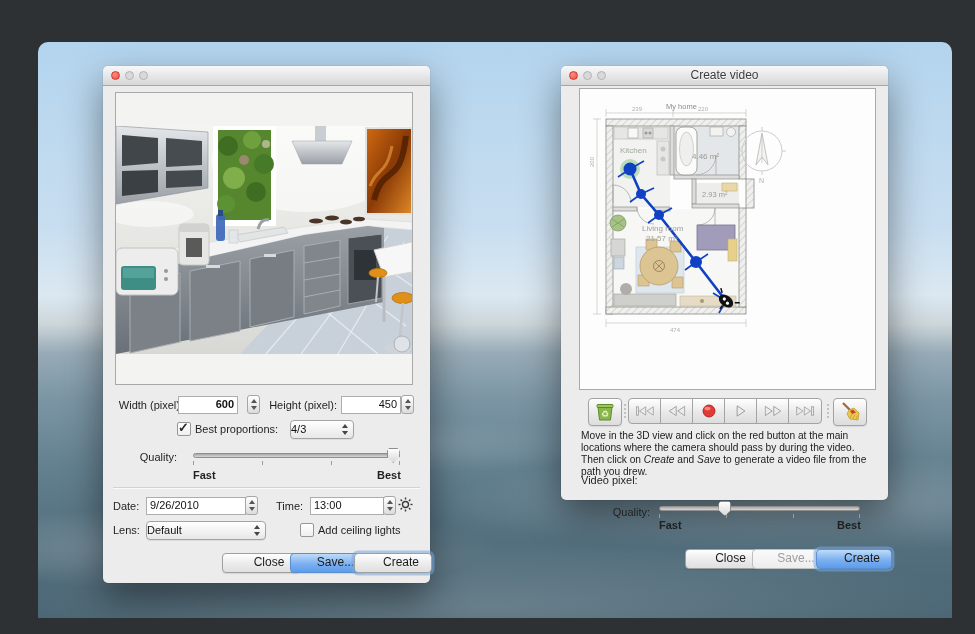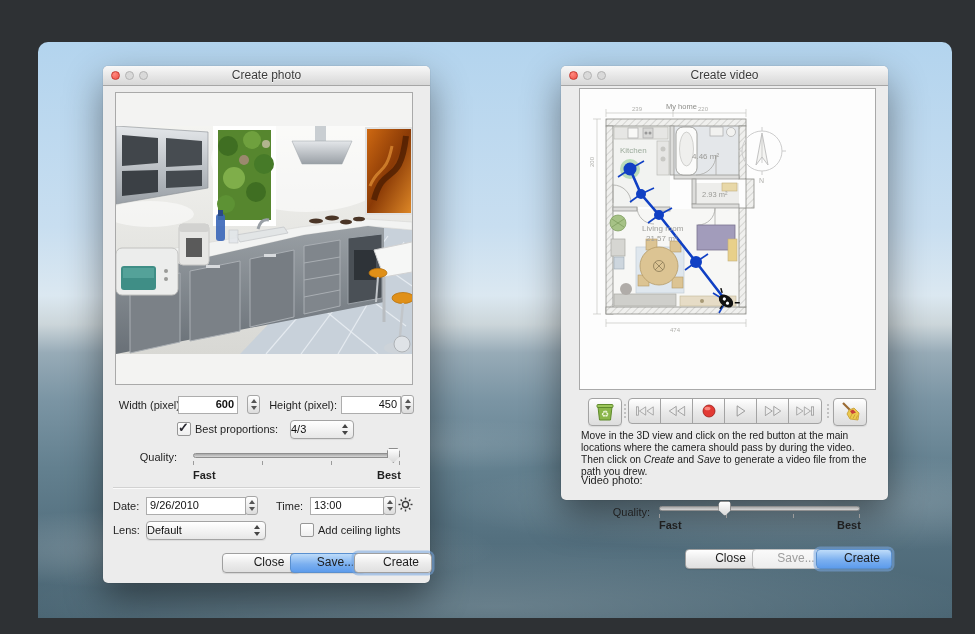--- a/index.html
+++ b/index.html
@@ -91,21 +91,20 @@
 </head>
 <body>
 
 <div class="desktop">
 
   <div class="dialog" style="left:65px;top:24px;height:517px;">
     <div class="titlebar">
       <span class="tl red"></span>
       <span class="tl gray g1"></span>
       <span class="tl gray g2"></span>
-      <div class="title">Create photo</div>
     </div>
 
     <div class="panel" style="left:12px;top:26px;width:296px;height:291px;">
       <svg width="296" height="228" viewBox="0 0 296 228" style="position:absolute;left:0;top:33px;">
         <defs>
           <linearGradient id="wallg" x1="0" y1="0" x2="0" y2="1">
               <stop offset="0" stop-color="#f4f4f1"></stop>
               <stop offset="1" stop-color="#d8d8d4"></stop>
             </linearGradient>
           <linearGradient id="metal" x1="0" y1="0" x2="0" y2="1">
@@ -500,21 +499,21 @@
         <polygon points="9,8 14,6 19,11 18,18 10,17 7,12" fill="#ecc94e" stroke="#c49a2e" stroke-width="0.8"></polygon>
         <polygon points="10,9 13,7.5 16,10.5 12,12" fill="#c84038"></polygon>
         <path d="M10,16 l2,-4 M13,16.5 l2,-4 M16,17 l1.5,-3.5" stroke="#c49a2e" stroke-width="0.8"></path>
       </svg>
     </div>
 
     <div class="instr" style="left:20px;top:364px;width:293px;">
       <span>Move in the 3D view and click on the red button at the main locations where the camera should pass by during the video. Then click on </span><span class="it">Create</span><span> and </span><span class="it">Save</span><span> to generate a video file from the path you drew.</span>
     </div>
 
-    <div class="lbl" style="left:20px;top:408px;">Video photo:</div>
+    <div class="lbl" style="left:20px;top:408px;">Video pixel:</div>
 
     <div class="lbl r" style="left:30px;top:440px;width:59px;">Quality:</div>
     <div class="slider" style="left:98px;top:437px;width:201px;">
       <div class="track"></div>
       <span class="tick" style="left:0;"></span>
         <span class="tick" style="left:67px;"></span>
       <span class="tick" style="left:134px;"></span>
         <span class="tick" style="left:200px;"></span>
       <div class="thumb" style="left: calc(33% - 7px);"></div>
     </div>

